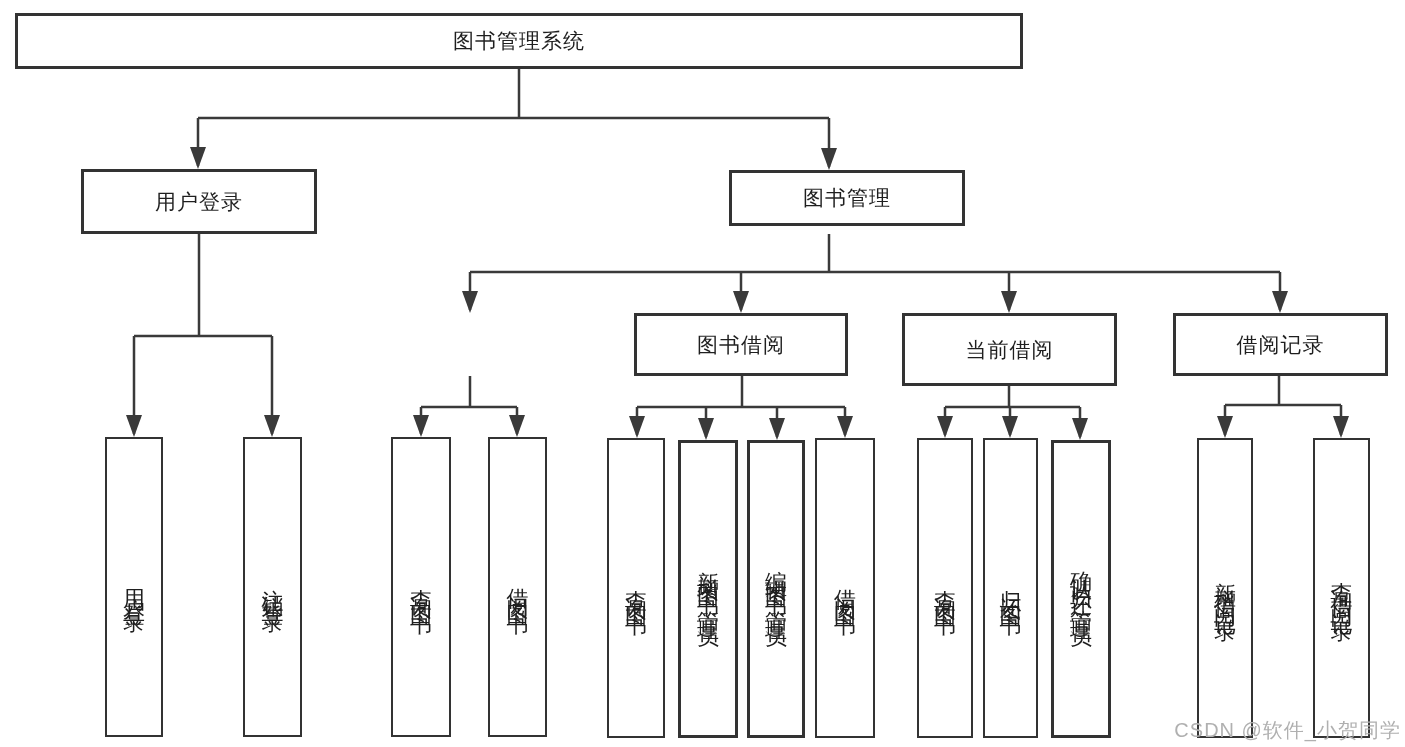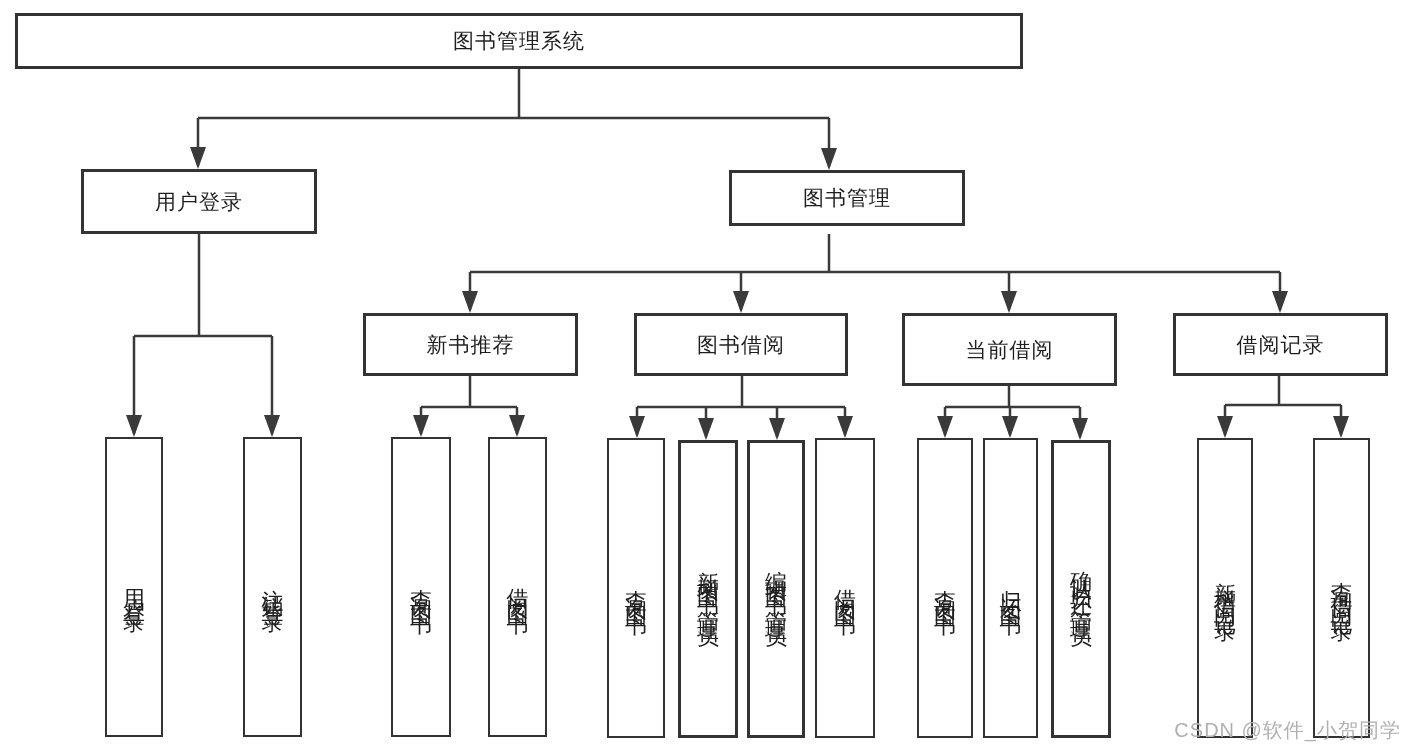--- a/index.html
+++ b/index.html
@@ -116,23 +116,20 @@
     <span class="lbl">图书管理系统</span>
   </div>
 
   <div class="node" style="left:81px; top:169px; width:236px; height:65px;">
     <span class="lbl">用户登录</span>
   </div>
   <div class="node" style="left:711px; top:170px; width:236px; height:56px;margin-left:18px;">
     <span class="lbl">图书管理</span>
   </div>
 
-  <div class="node" style="left:363px; top:313px; width:215px; height:63px;">
-    <span class="lbl">新书推荐</span>
-  </div>
   <div class="node" style="left:634px; top:313px; width:214px; height:63px;">
     <span class="lbl">图书借阅</span>
   </div>
   <div class="node" style="left:902px; top:313px; width:215px; height:73px;">
     <span class="lbl">当前借阅</span>
   </div>
   <div class="node" style="left:1173px; top:313px; width:215px; height:63px;">
     <span class="lbl">借阅记录</span>
   </div>
 

